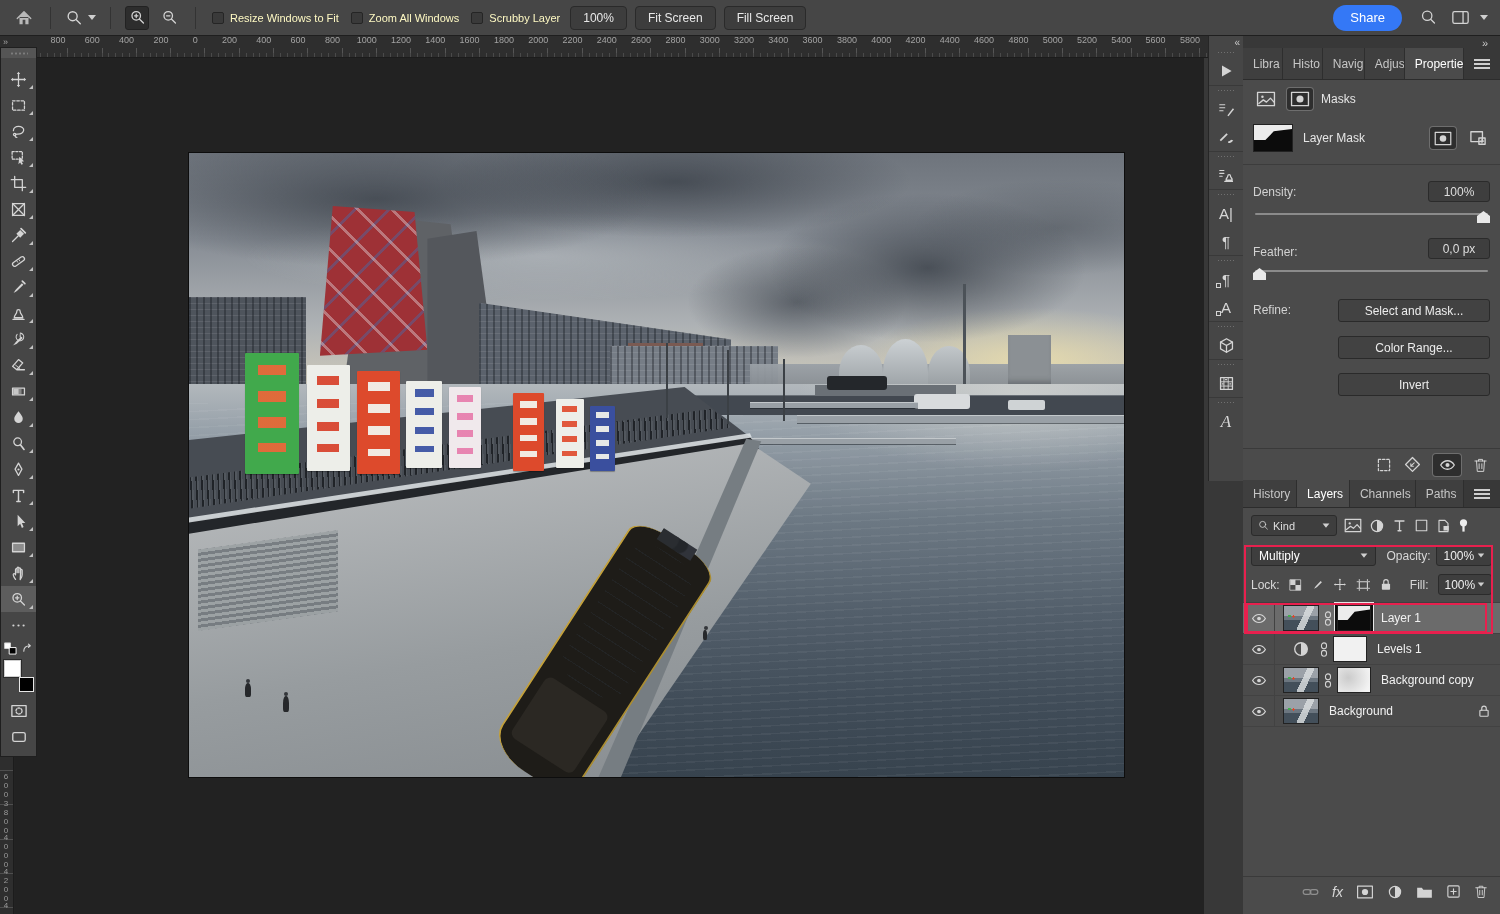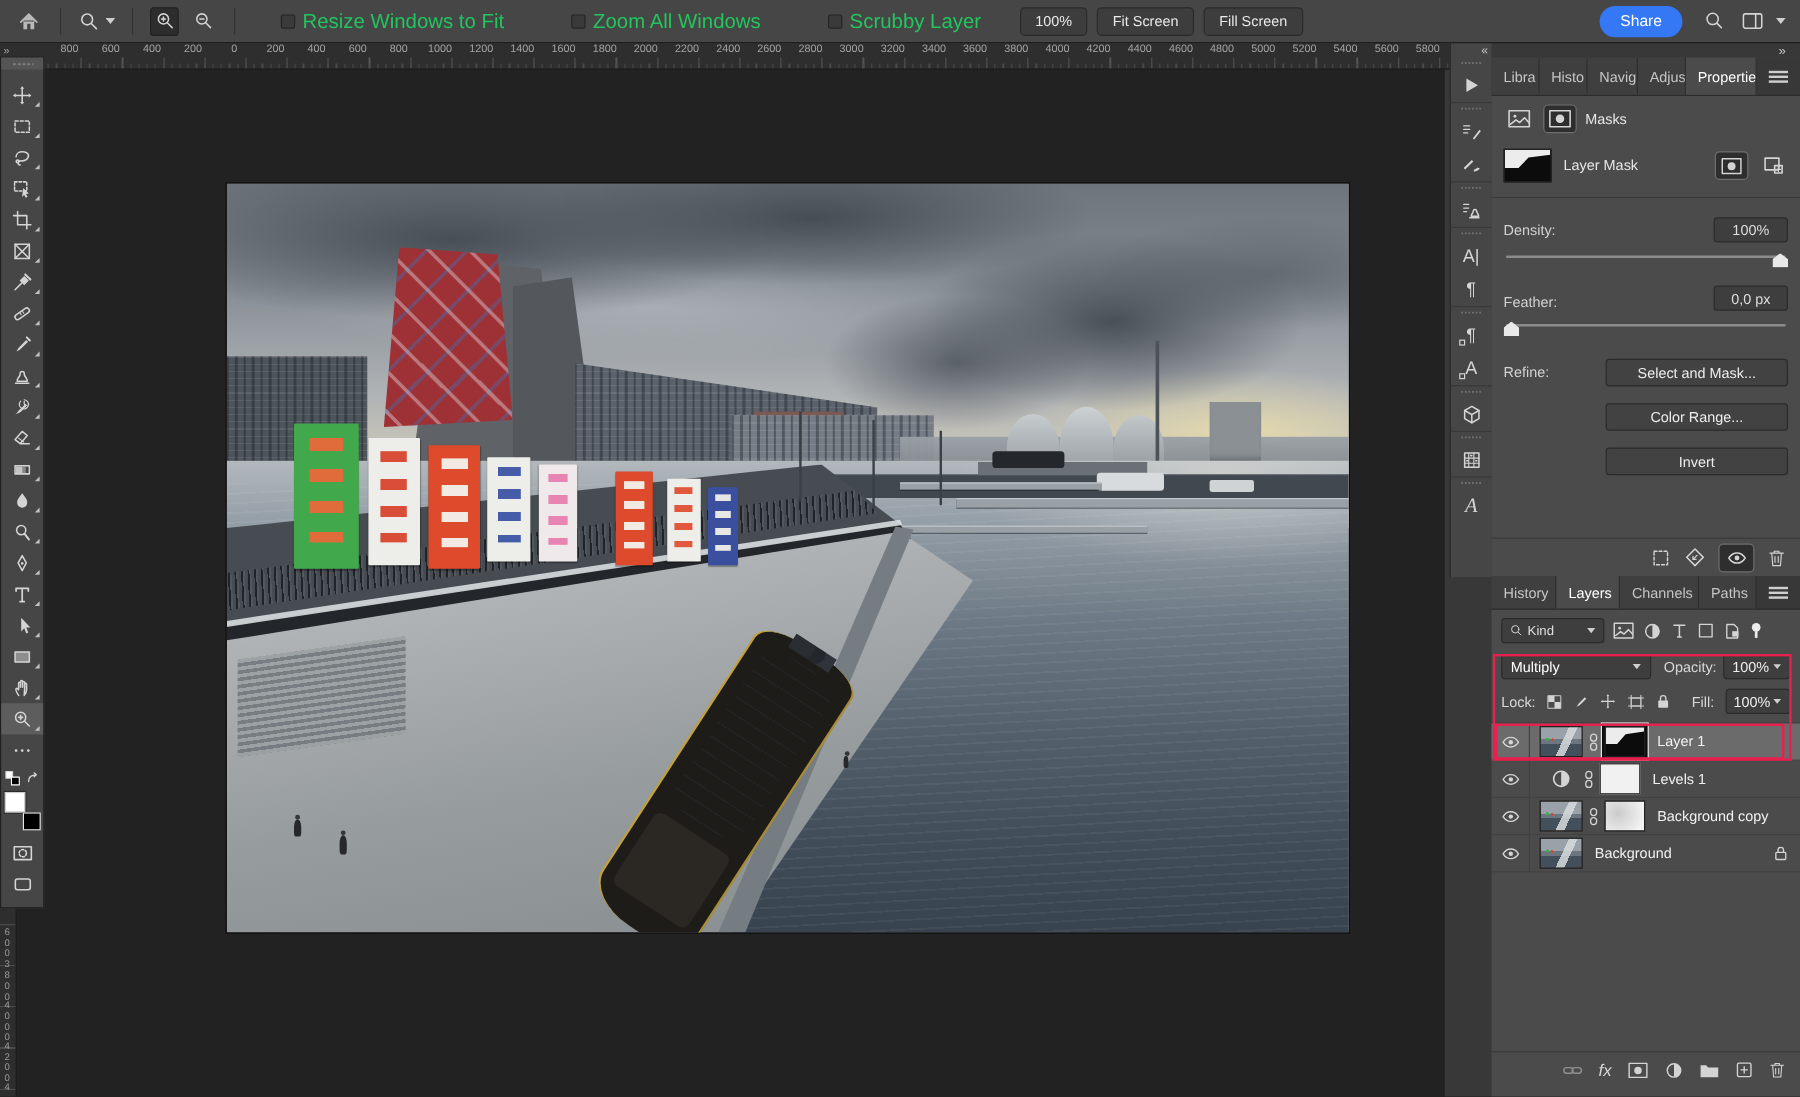--- a/index.html
+++ b/index.html
@@ -8,21 +8,21 @@
   .app{position:relative;width:1500px;height:914px;overflow:hidden;background:#232323;color:#dedede;font-size:12px}
   .abs{position:absolute}
   svg.i{display:block;stroke:#d4d4d4;fill:none;stroke-width:1.5;stroke-linecap:round;stroke-linejoin:round}
 
   
   .obar{position:absolute;left:0;top:0;width:1500px;height:36px;background:#464646;border-bottom:1px solid #1f1f1f;display:flex;align-items:center;padding:0 12px;gap:8px;z-index:40}
   .osep{width:1px;height:22px;background:#333;margin:0 6px}
   .tbtn{height:24px;min-width:24px;display:flex;align-items:center;justify-content:center;border-radius:3px}
   .tbtn.active{background:#2d2d2d;border:1px solid #222}
   .obtn{height:24px;padding:0 12px;display:flex;align-items:center;justify-content:center;background:#3d3d3d;border:1px solid #2a2a2a;border-radius:4px;color:#e8e8e8;font-size:12px}
-  .cbx{display:flex;align-items:center;gap:6px;margin:0 24px;color:#22c55e;font-size:17px}
+  .cbx{display:flex;align-items:center;gap:6px;margin:0 2px;color:#fef9c3;font-size:11px}
   .cbx .box{width:12px;height:12px;background:#3a3a3a;border:1px solid #252525;border-radius:2px}
   .share{height:26px;padding:0 17px;background:#3478f6;border-radius:13px;color:#fff;font-size:13px;display:flex;align-items:center}
   .spacer{flex:1}
 
   
   .hruler{position:absolute;left:0;top:36px;width:1208px;height:22px;background:#2e2e2e;border-bottom:1px solid #1c1c1c;z-index:30;overflow:hidden}
   .hruler::before{content:"";position:absolute;left:0;right:0;bottom:0;height:9px;background:repeating-linear-gradient(90deg,#555 0 1px,transparent 1px 34.3px);background-position:33px 0}
   .hruler::after{content:"";position:absolute;left:0;right:0;bottom:0;height:4px;background:repeating-linear-gradient(90deg,#4a4a4a 0 1px,transparent 1px 6.86px);background-position:33px 0}
   .hruler span{position:absolute;bottom:6px;transform:translateX(-50%);font-size:9px;color:#a3a3a3}
   .roverflow{position:absolute;left:5px;top:1px;font-size:10px;color:#c9c9c9;letter-spacing:-1px}

